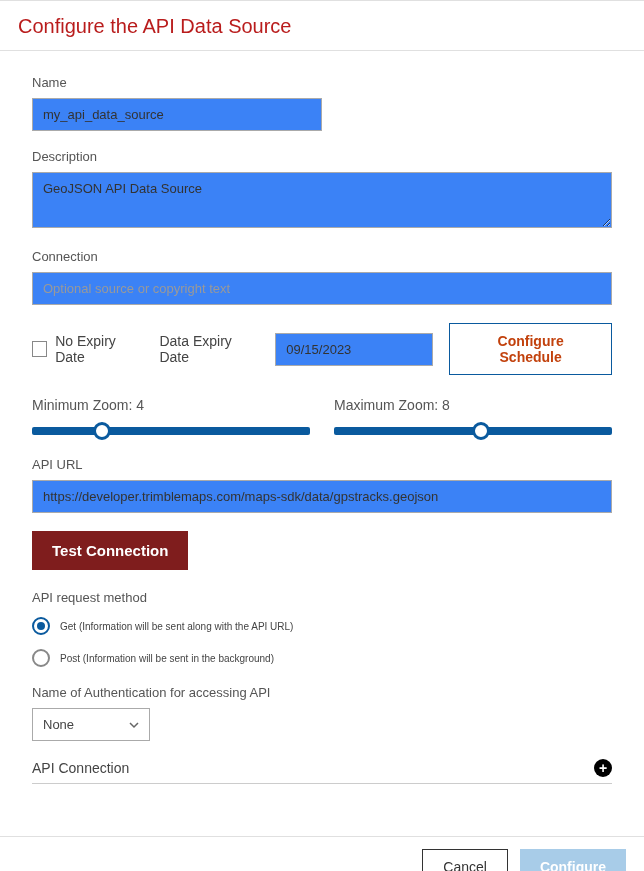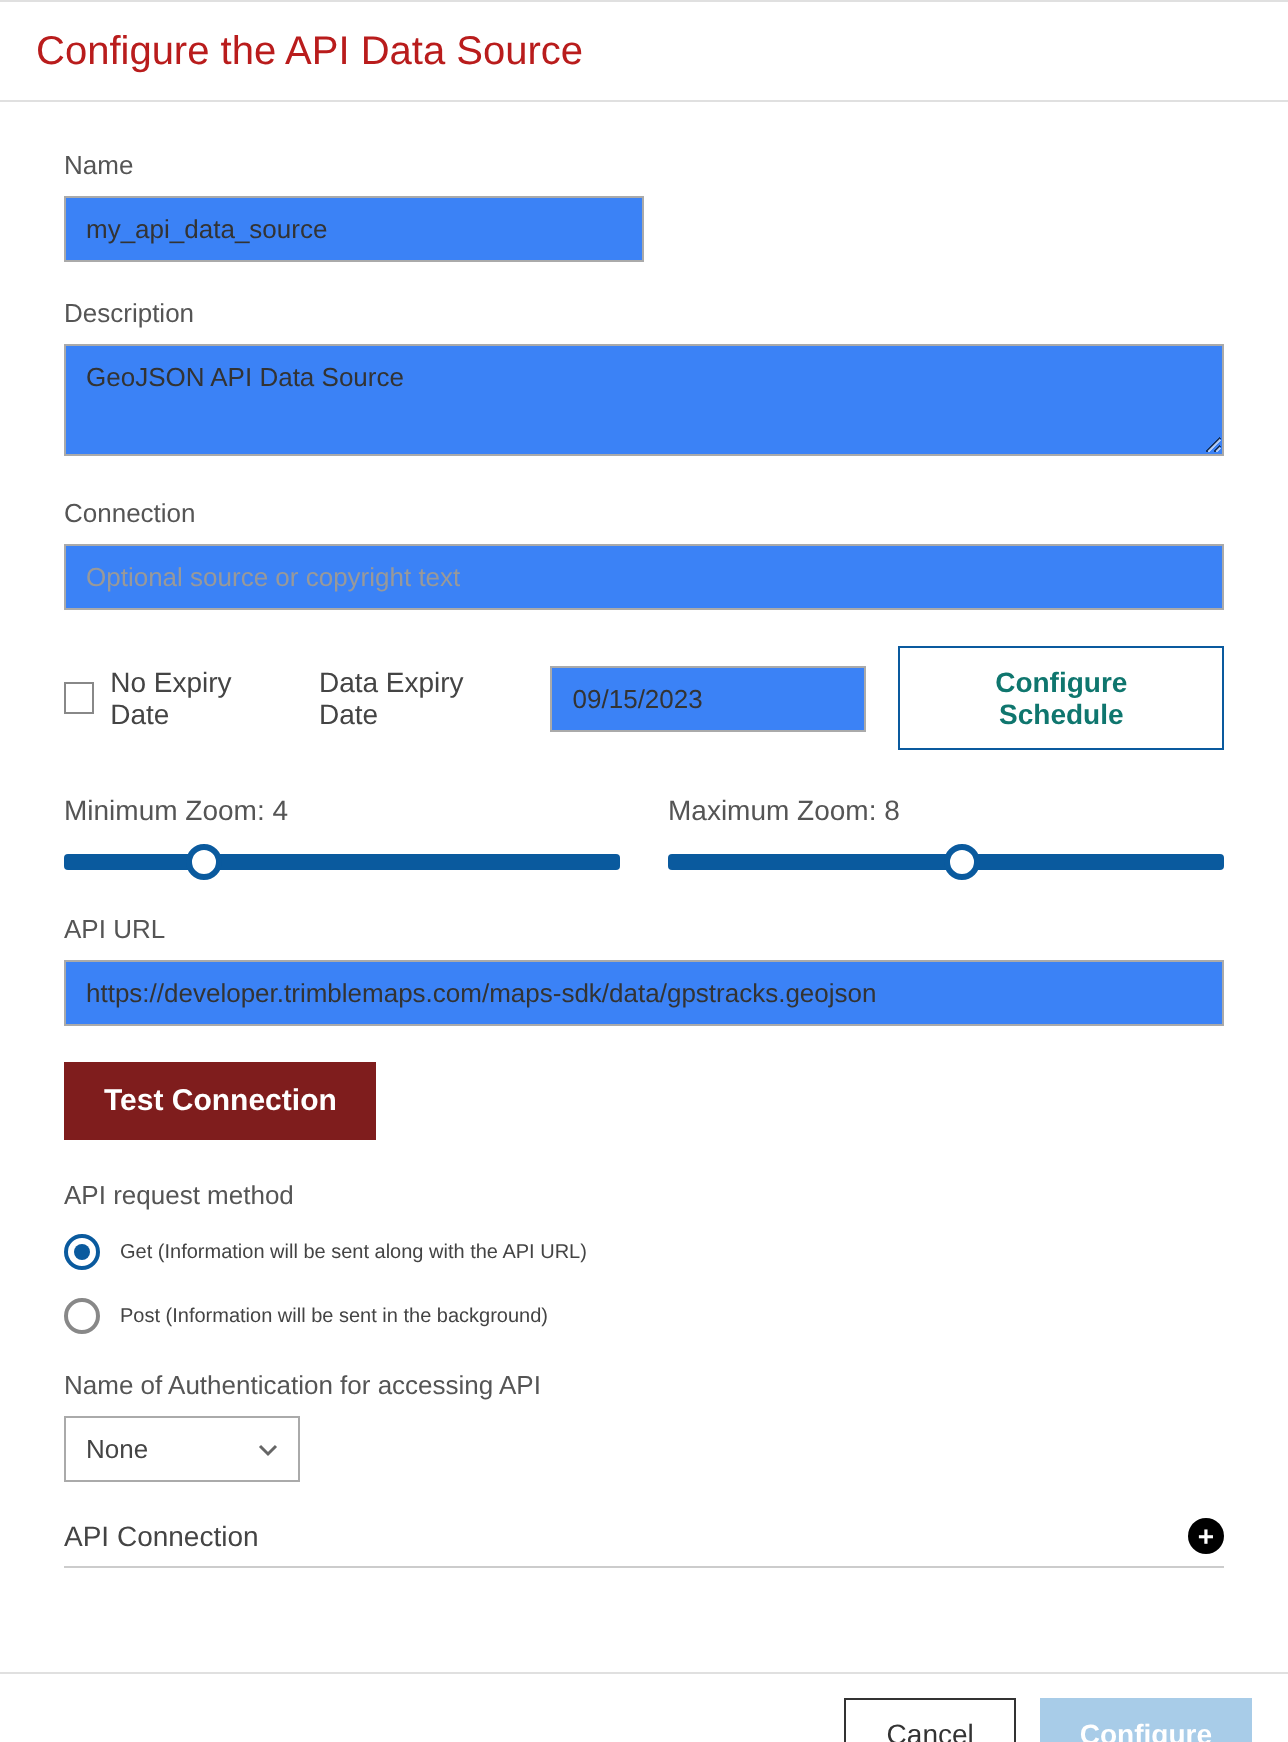--- a/index.html
+++ b/index.html
@@ -75,21 +75,21 @@
       border: 1px solid #888;
       background: #fff;
       cursor: pointer;
     }
     .date-input { width: 158px; }
     .config-sched-btn {
       margin-left: auto;
       padding: 9px 18px;
       border: 1px solid #0a5a9e;
       background: #fff;
-      color: #0f766e;
+      color: #c2410c;
       font-size: 14px;
       font-weight: 600;
       cursor: pointer;
     }
     .sliders {
       display: flex;
       gap: 24px;
       margin-bottom: 22px;
     }
     .slider-group { flex: 1; }

